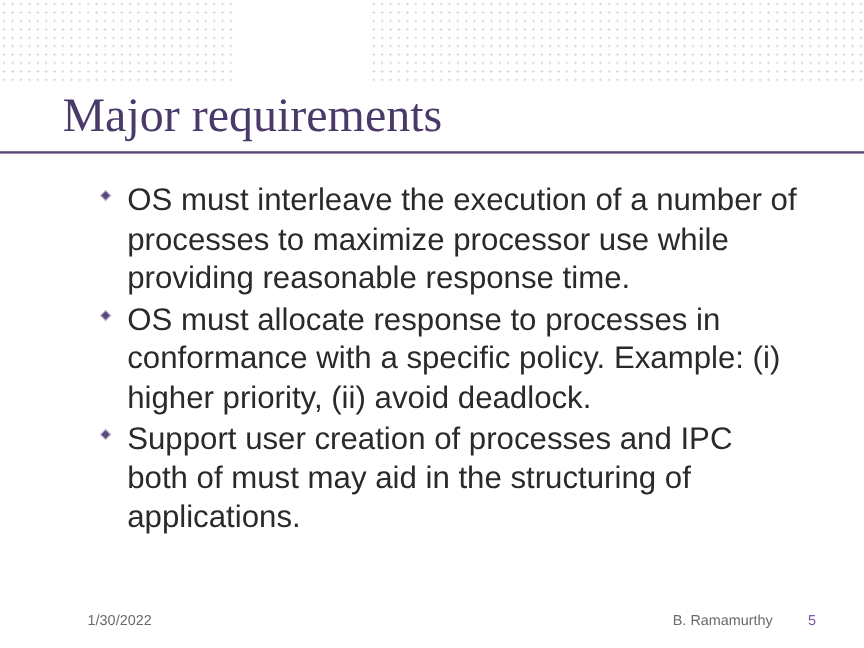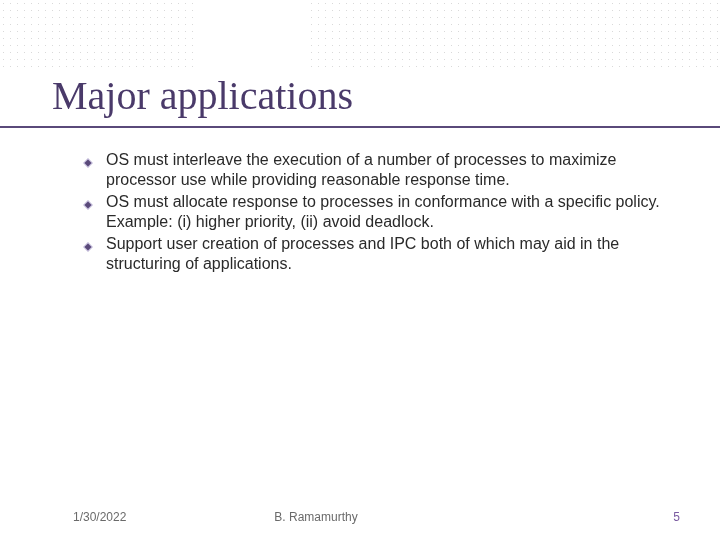--- a/index.html
+++ b/index.html
@@ -57,21 +57,21 @@
   }
   .body {
     position: absolute;
     top: 150px;
     left: 106px;
     width: 560px;
   }
   .item {
     position: relative;
     font-family: Verdana, Arial, sans-serif;
-    font-size: 16px;
+    font-size: 26px;
     line-height: 1.25;
     color: #2a2a2a;
     margin-bottom: 2px;
   }
   .bullet {
     position: absolute;
     left: -24px;
     top: 7px;
     width: 12px;
     height: 12px;
@@ -80,32 +80,32 @@
   .footer {
     position: absolute;
     bottom: 30px;
     left: 0;
     width: 720px;
     font-size: 12px;
     color: #6a6a6a;
     font-family: Arial, sans-serif;
   }
   .footer .date { position: absolute; left: 73px; }
-  .footer .author { position: absolute; left: 0; width: 632px; text-align: center; }
+  .footer .author { position: absolute; left: 12px; width: 632px; text-align: right; }
   .footer .page { position: absolute; right: 40px; color: #7a5aa0; }
 </style>
 </head>
 <body>
 
 <div class="slide">
 
   <div class="dots"></div>
   <div class="dots-mask"></div>
 
-  <div class="title">Major applications</div>
+  <div class="title">Major requirements</div>
   <div class="title-underline"></div>
 
   <div class="body">
 
     <div class="item">
       <span class="bullet">
         <svg viewBox="0 0 12 12" width="12" height="12">
           <rect x="3" y="3" width="6" height="6" transform="rotate(45 6 6)" fill="#5a4a7a"></rect>
           <rect x="3" y="3" width="6" height="6" transform="rotate(45 6 6)" fill="none" stroke="#c0b8d8" stroke-width="1"></rect>
         </svg>
@@ -123,21 +123,21 @@
       <span>OS must allocate response to processes in conformance with a specific policy. Example: (i) higher priority, (ii) avoid deadlock.</span>
     </div>
 
     <div class="item">
       <span class="bullet">
         <svg viewBox="0 0 12 12" width="12" height="12">
           <rect x="3" y="3" width="6" height="6" transform="rotate(45 6 6)" fill="#5a4a7a"></rect>
           <rect x="3" y="3" width="6" height="6" transform="rotate(45 6 6)" fill="none" stroke="#c0b8d8" stroke-width="1"></rect>
         </svg>
       </span>
-      <span>Support user creation of processes and IPC both of which may aid in the structuring of applications.</span>
+      <span>Support user creation of processes and IPC both of must may aid in the structuring of applications.</span>
     </div>
 
   </div>
 
   <div class="footer">
     <span class="date">1/30/2022</span>
     <span class="author">B. Ramamurthy</span>
     <span class="page">5</span>
   </div>
 

